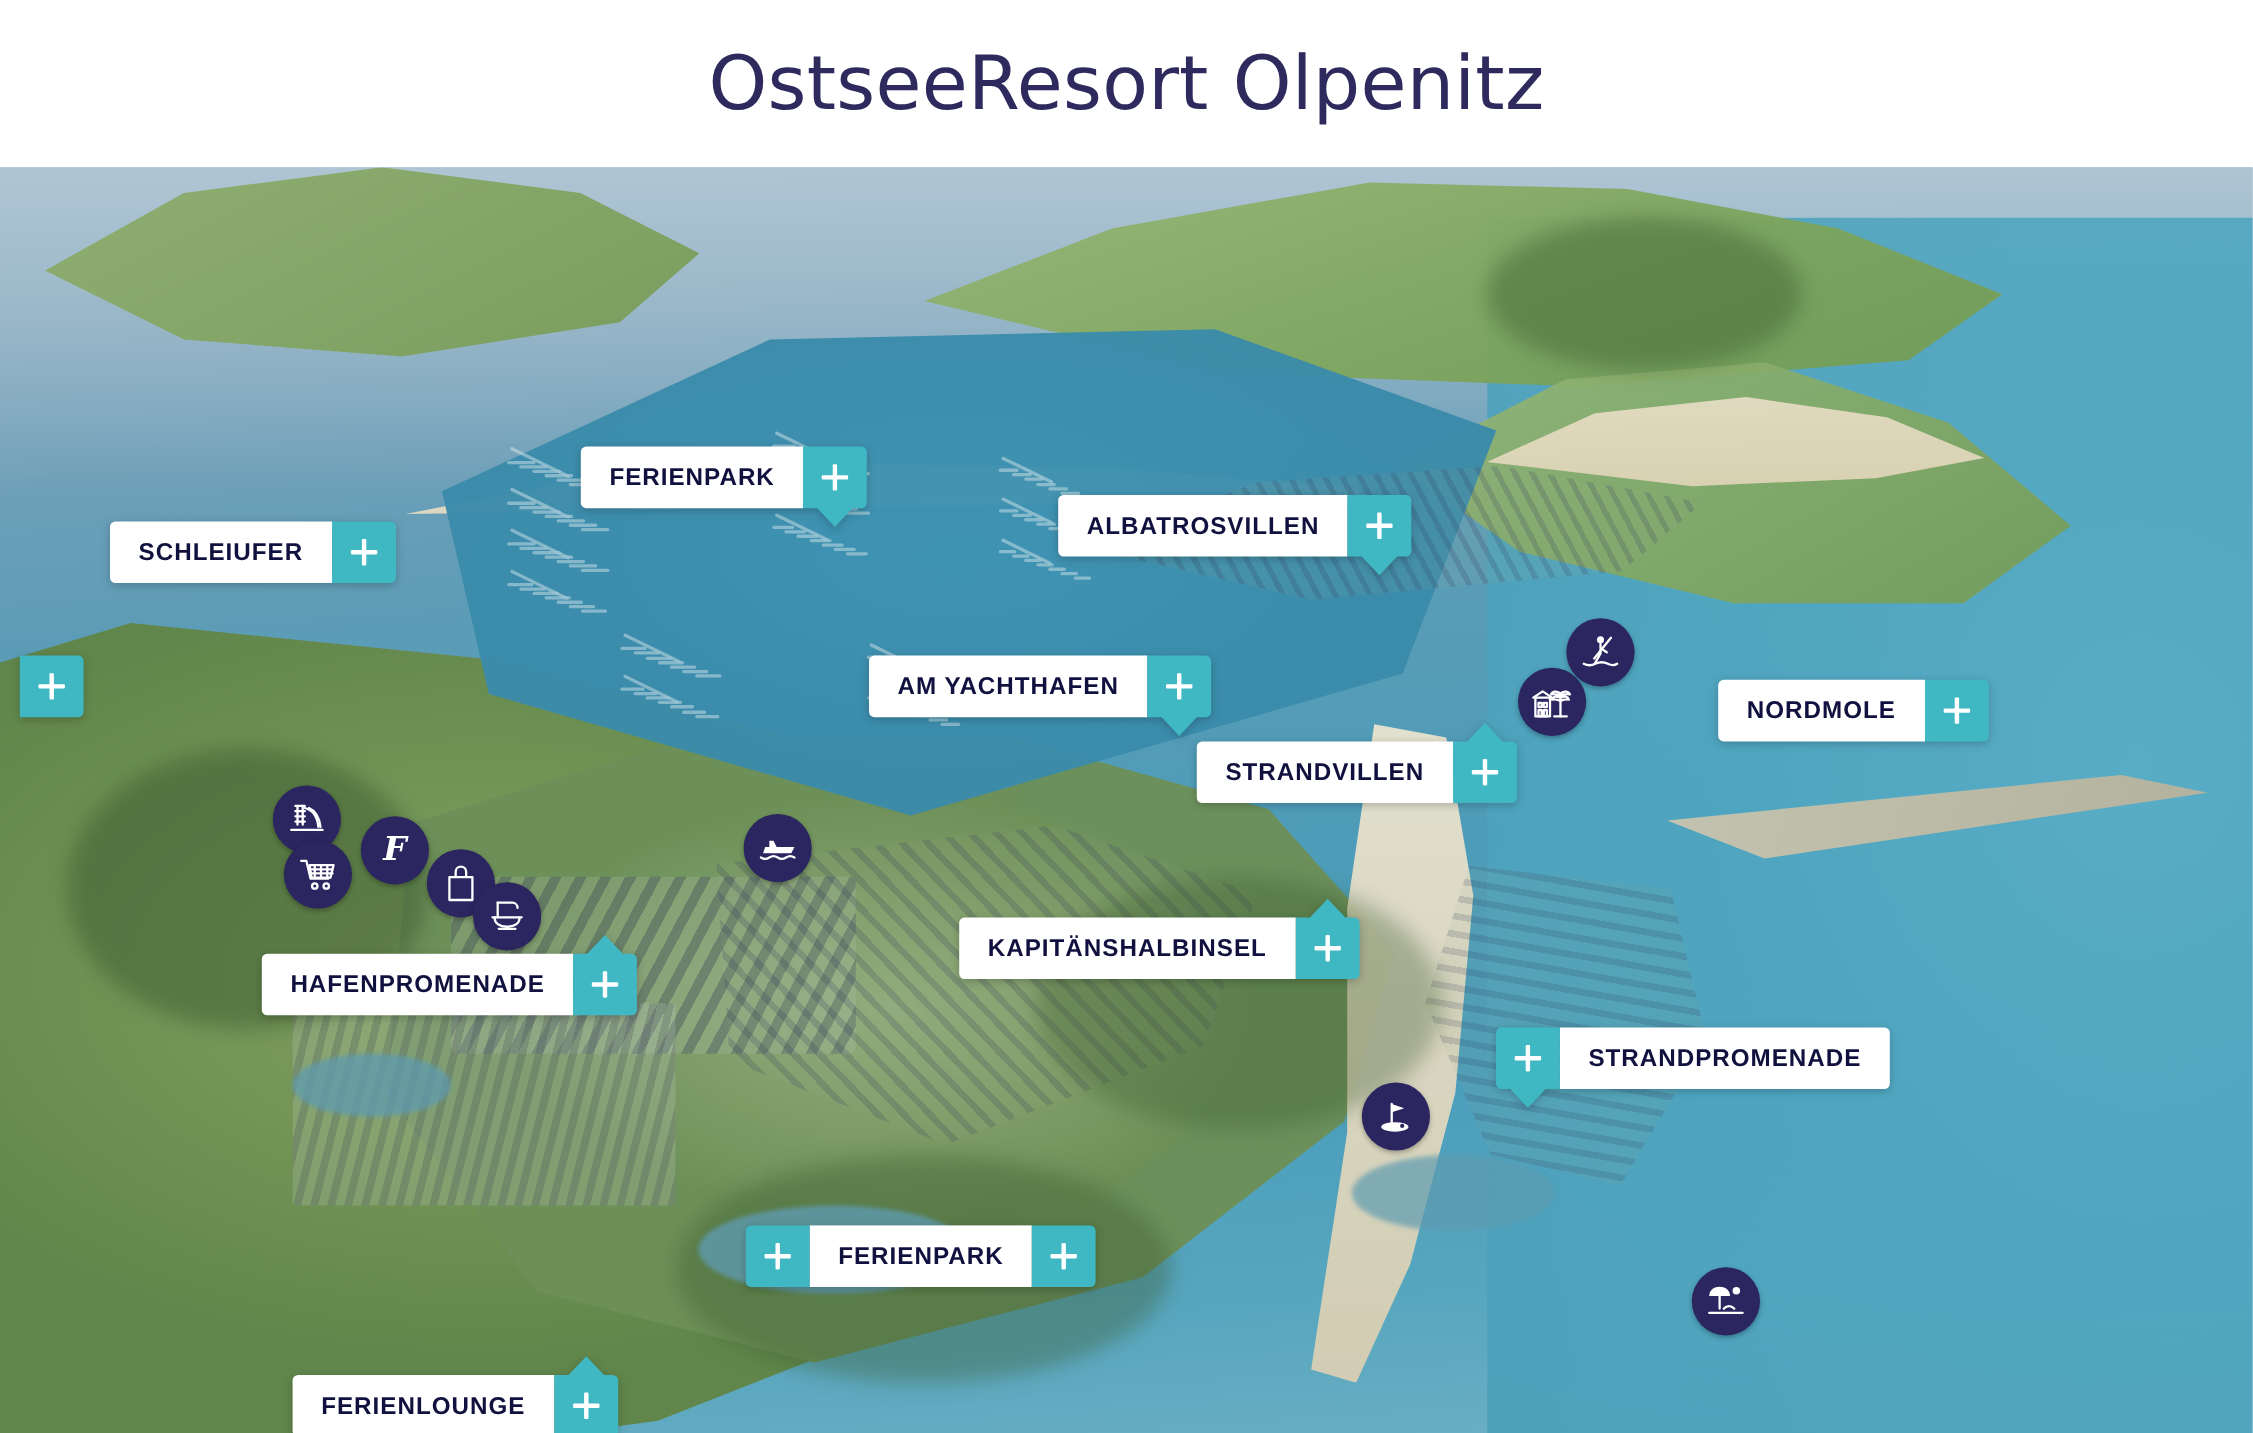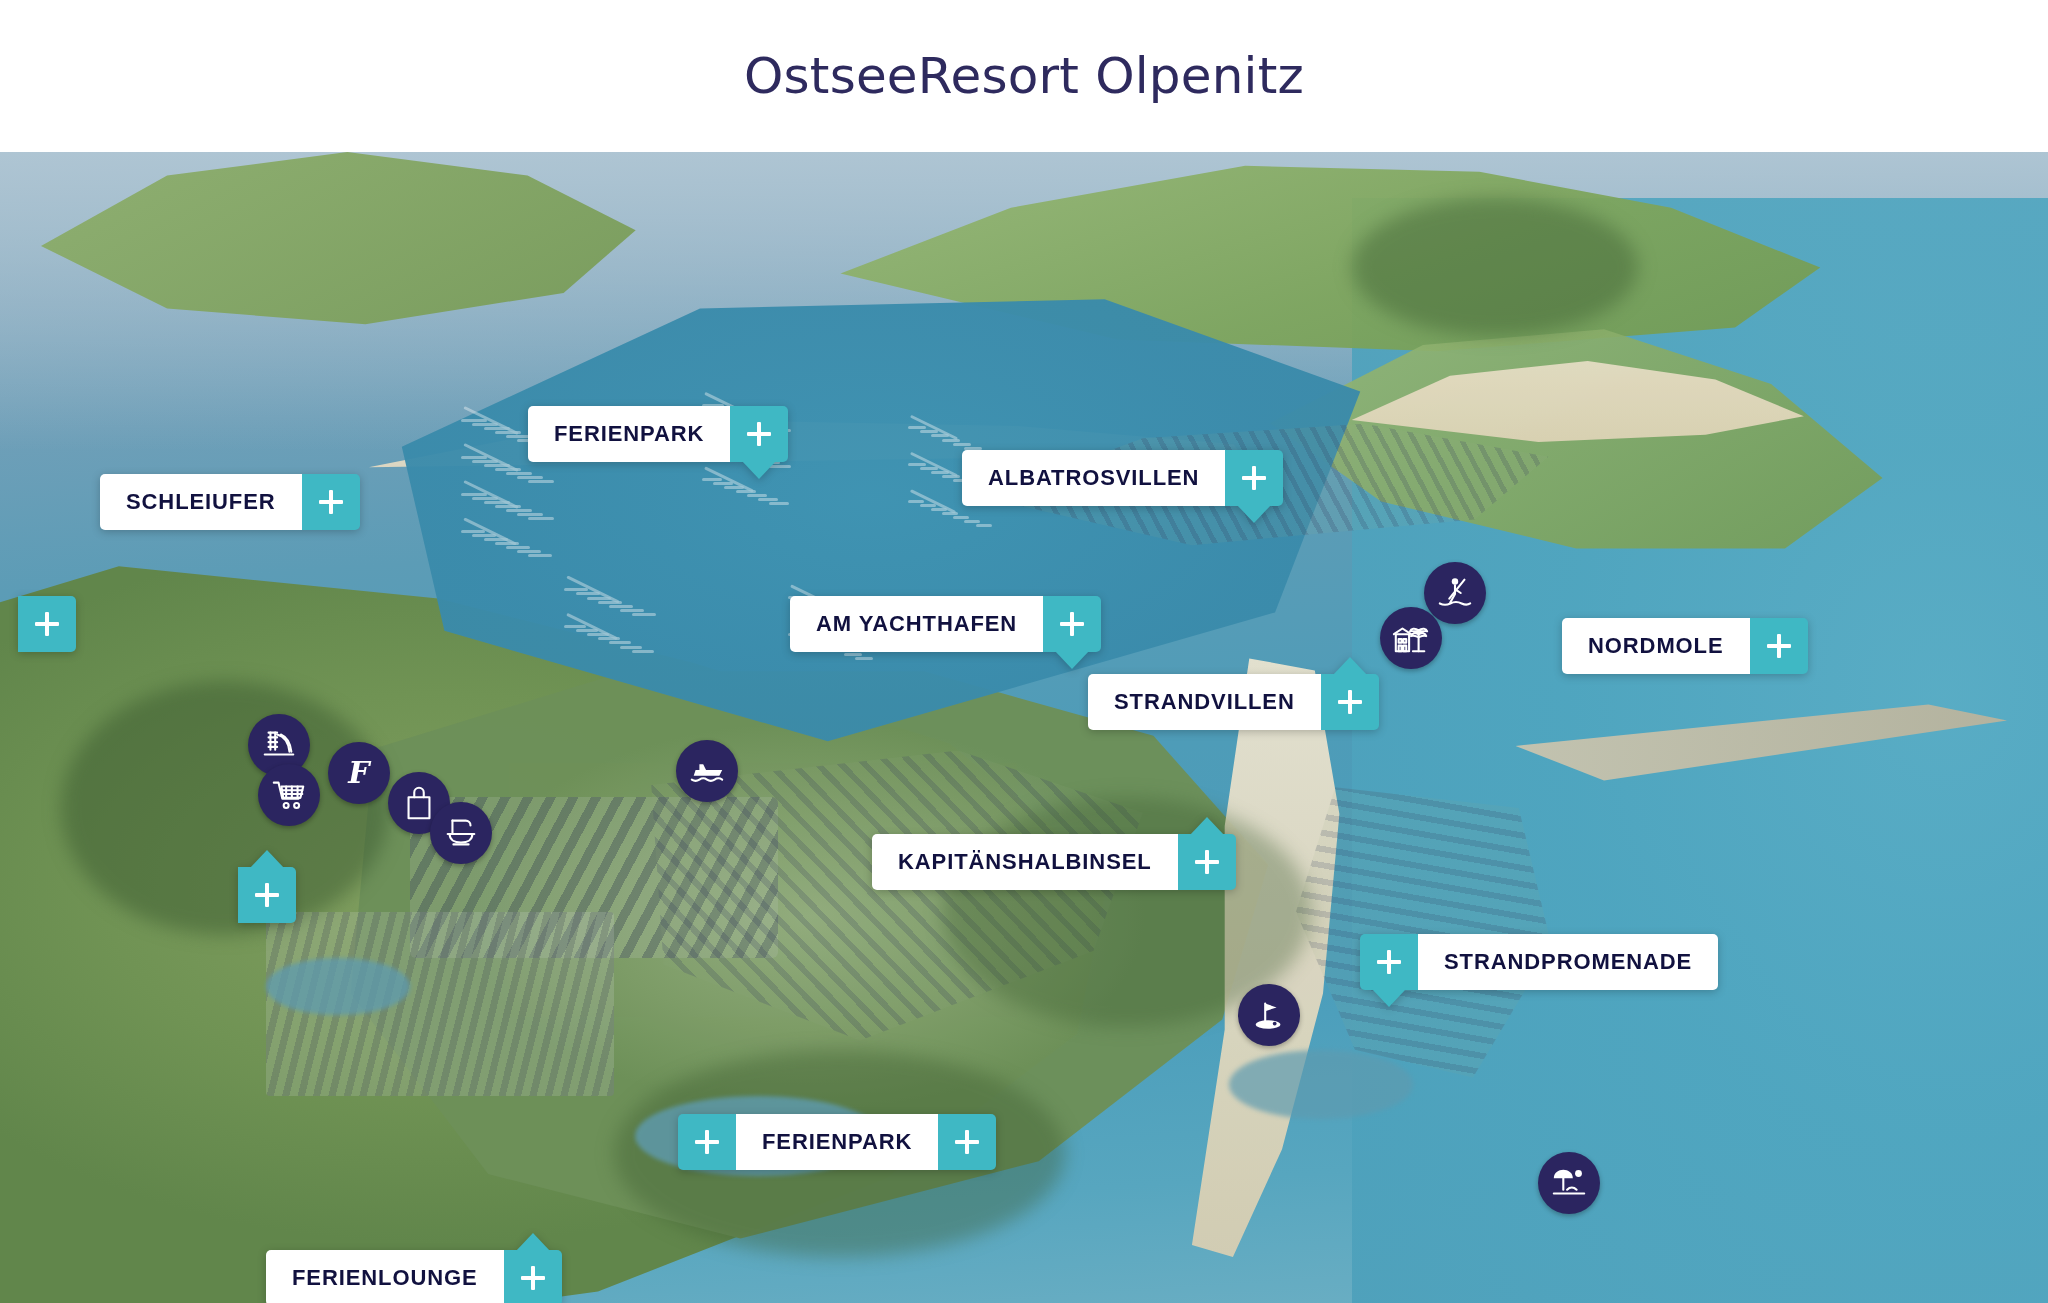--- a/index.html
+++ b/index.html
@@ -10,21 +10,21 @@
   }
   #page{position:relative;width:2048px;height:1303px;background:#fff;}
 
   
   .title-bar{
     position:absolute;left:0;top:0;width:2048px;height:152px;
     display:flex;align-items:center;justify-content:center;
     background:#ffffff;
   }
   .title-bar h1{
-    margin:0;font-weight:400;font-size:50px;letter-spacing:.2px;
+    margin:0;font-weight:400;font-size:68px;letter-spacing:.2px;
     color:#2E2A5E;font-family:"DejaVu Sans", sans-serif;
   }
 
   
   .map-stage{
     position:absolute;left:0;top:152px;width:2048px;height:1151px;
     overflow:hidden;
   }
   .map-art{position:absolute;inset:0;}
 
@@ -407,20 +407,21 @@
             <span class="ptr up"></span>
           </div>
         </div>
         <div class="chip plus-right" style="left: 872px; top: 682px;">
           <div class="chip-text">KAPITÄNSHALBINSEL</div>
           <div class="plus">
             <span class="ptr up"></span>
           </div>
         </div>
         <div class="chip plus-right" style="left: 238px; top: 715px;">
+          <div class="chip-text">HAFENPROMENADE</div>
           <div class="plus">
             <span class="ptr up"></span>
           </div>
         </div>
         <div class="chip plus-left" style="left: 1360px; top: 782px;">
           <div class="plus">
             <span class="ptr down"></span>
           </div>
           <div class="chip-text">STRANDPROMENADE</div>
         </div>

